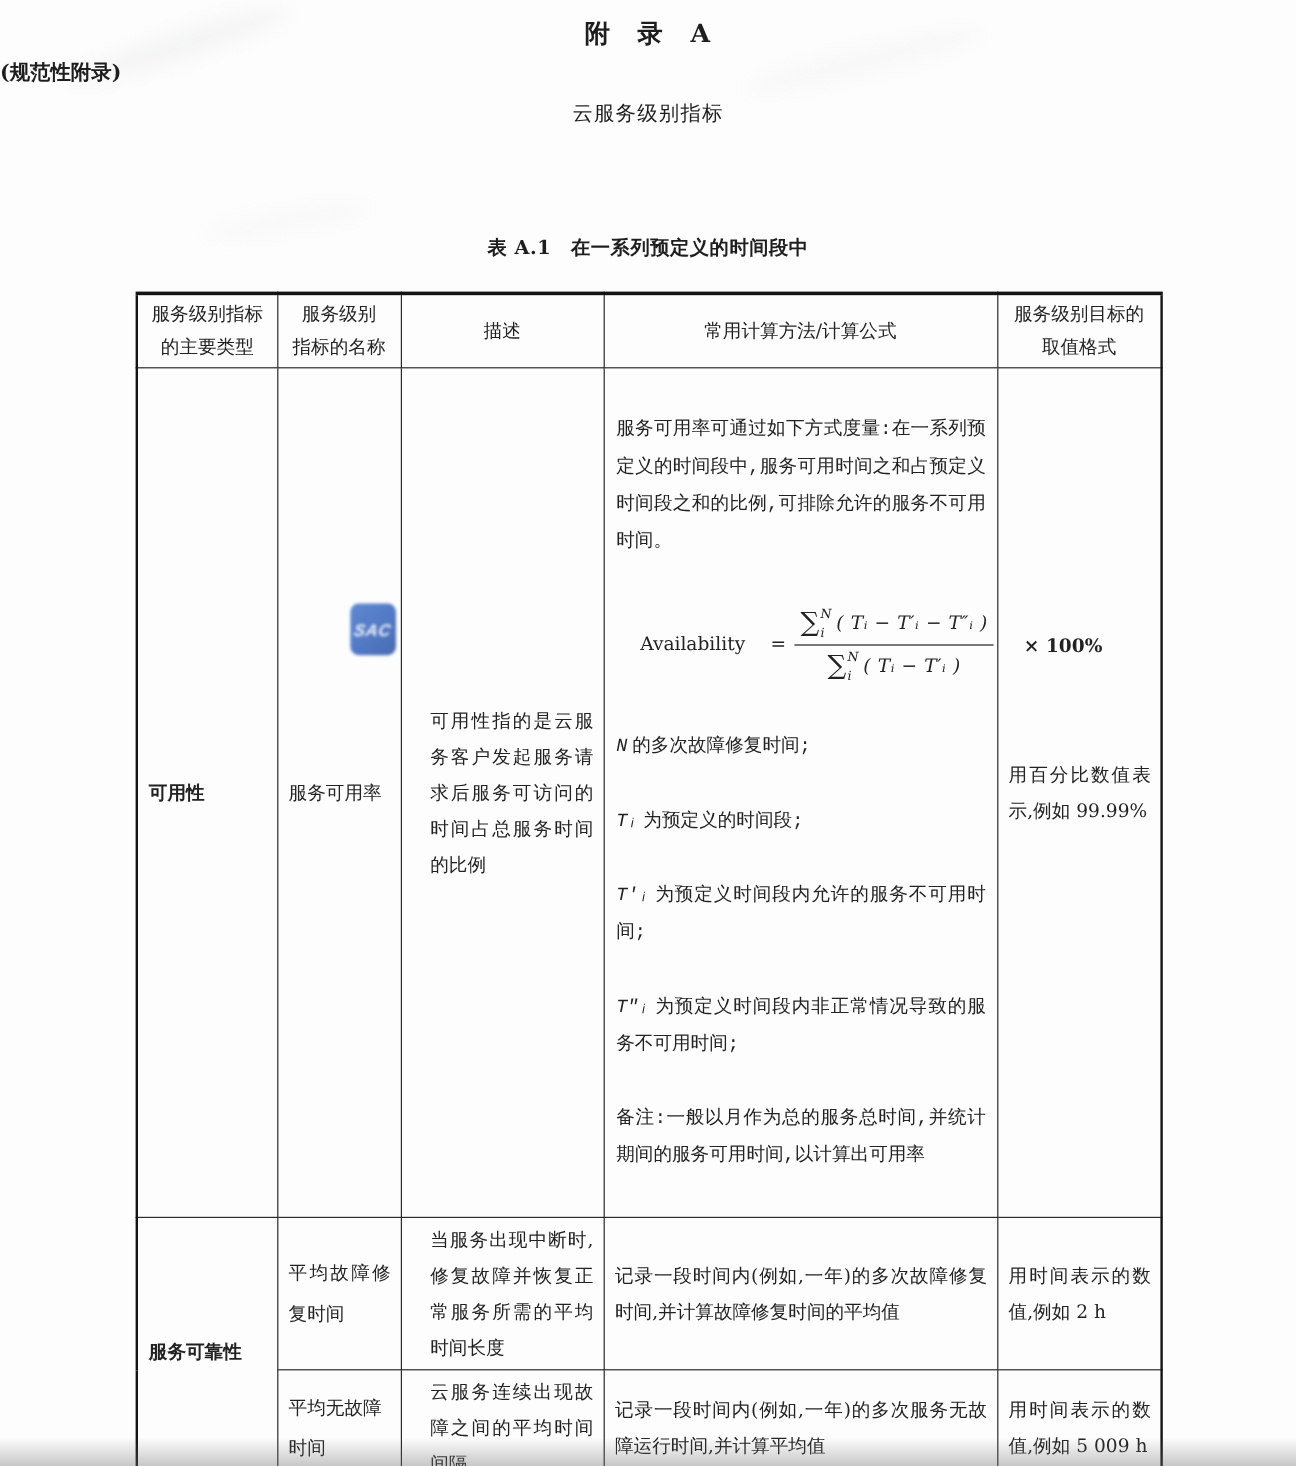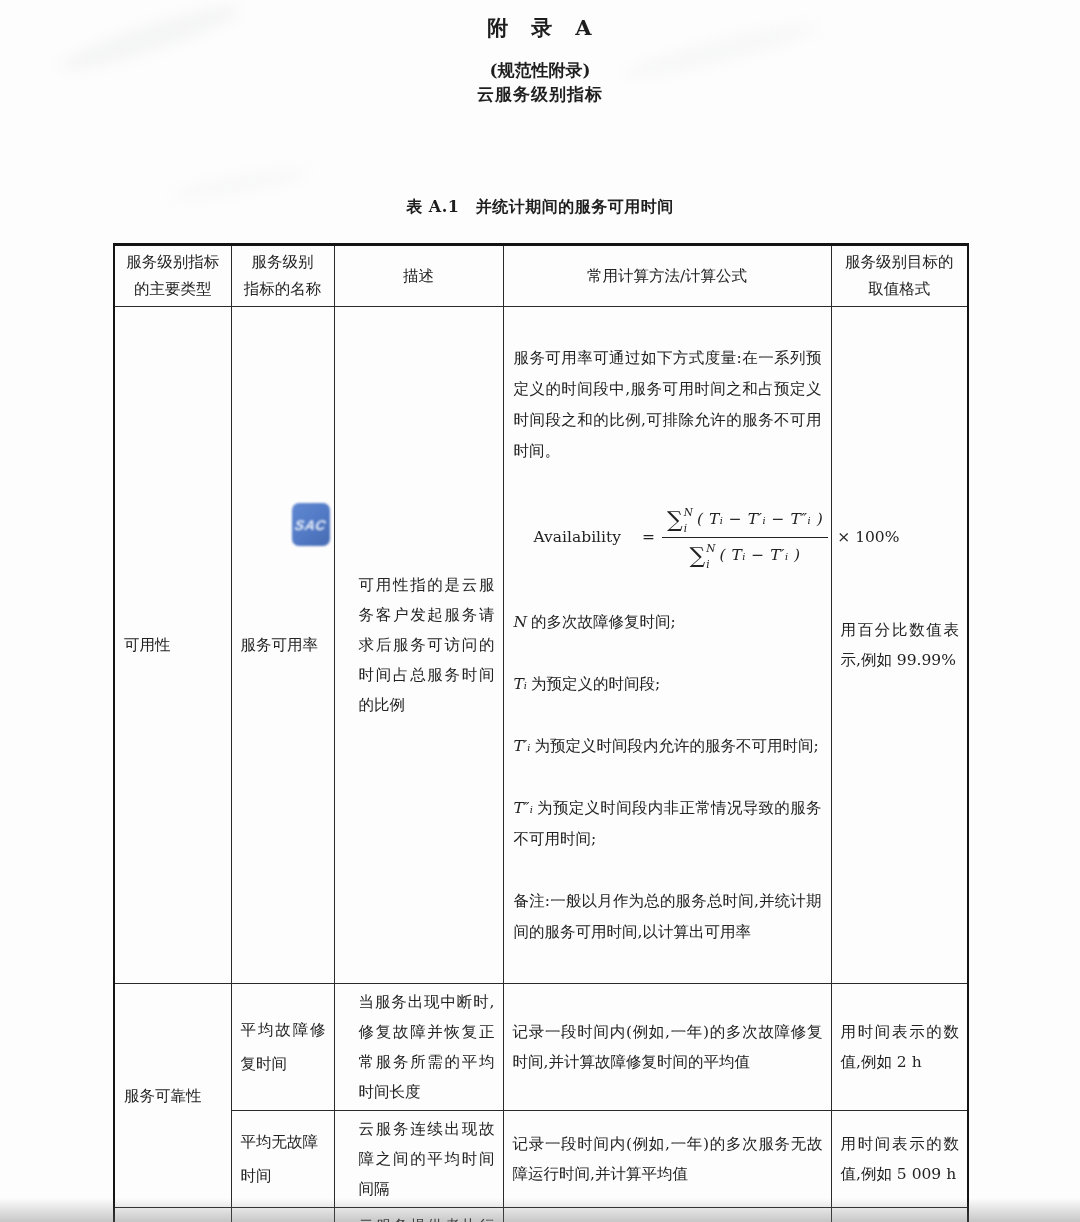--- a/index.html
+++ b/index.html
@@ -8,65 +8,65 @@
     background:#ffffff;
     font-family:"DejaVu Serif","Liberation Serif",serif;
     color:#1e1e1e;
     -webkit-font-smoothing:antialiased;
   }
   .page{position:relative;width:1080px;height:1222px;background:#fdfdfd;overflow:hidden;}
 
   
   .h-appendix{position:absolute;top:14px;left:0;width:100%;text-align:center;
     font-size:21px;font-weight:bold;letter-spacing:1px;}
-  .h-sub{position:absolute;top:49px;left:0;width:100%;text-align:center;
-    font-size:17px;font-weight:bold;margin-top:10px;}
+  .h-sub{position:absolute;top:49px;left:0;width:100%;
+    font-size:17px;font-weight:bold;}
   .h-topic{position:absolute;top:83px;left:0;width:100%;text-align:center;
-    font-size:17px;font-weight:bold;letter-spacing:1px;}
+    font-size:17px;font-weight:normal;letter-spacing:1px;}
 
   
   .intro{position:absolute;left:113px;top:120px;width:854px;
     font-size:17.5px;line-height:34px;text-indent:2em;text-align:justify;}
 
   
   .caption{position:absolute;top:197px;left:0;width:100%;text-align:center;
     font-size:16px;font-weight:bold;letter-spacing:.5px;}
 
   
   table.sla{
     position:absolute;left:113px;top:243px;width:854px;
     border-collapse:collapse;table-layout:fixed;
     font-size:15.5px;color:#222;
     border-top:3px solid #141414;border-bottom:3px solid #141414;
     border-left:2px solid #141414;border-right:2px solid #141414;
   }
   .sla th,.sla td{border:1px solid #2a2a2a;padding:3px 8px;vertical-align:middle;}
   .sla th{font-weight:normal;text-align:center;line-height:27px;white-space:pre-line;}
   .sla td{text-align:justify;line-height:30px;white-space:pre-line;}
-  td.c-type{padding-left:9px;line-height:32px;}
+  td.c-type{padding-left:9px;line-height:32px;font-weight:bold;}
   td.c-name{padding-left:9px;line-height:34px;}
   td.c-desc{line-height:30px;padding-left:24px;}
   td.c-method{line-height:30px;padding-left:9px;margin-left:24px;}
   td.c-target{line-height:30px;padding-left:9px;}
   td.formula-cell{vertical-align:top;padding:5px 9px 4px 10px;line-height:31px;}
 
   
   .formula-line{display:flex;align-items:center;margin:6px 0 5px 20px;white-space:nowrap;}
   .f-lhs{margin-right:21px;}
   .f-eq{margin-right:7px;}
   .frac{display:inline-flex;flex-direction:column;align-items:center;margin-right:7px;}
   .frac .num{display:flex;align-items:center;justify-content:center;
     padding:0 5px 2px;border-bottom:1.4px solid #222;}
   .frac .den{display:flex;align-items:center;justify-content:center;padding:2px 5px 0;}
   .sigma{font-size:22px;line-height:24px;}
   .limits{display:inline-flex;flex-direction:column;justify-content:space-between;
     height:26px;font-size:10.5px;line-height:10px;margin:0 4px 0 1px;font-style:italic;}
   .expr{font-style:italic;letter-spacing:.5px;}
-  .f-mult{margin-left:2px;}
-  .def-line{margin:0;}
+  .f-mult{margin-left:18px;font-weight:bold;}
+  .def-line{margin:0;font-family:Liberation Mono, monospace;}
   .math-var{font-style:italic;margin-right:4px;}
 
   
   .sac-logo{position:absolute;left:292px;top:503px;width:38px;height:43px;
     background:linear-gradient(135deg,#4a79cc 0%,#3a67bd 55%,#2f58a8 100%);
     border-radius:7px;filter:blur(1.2px);opacity:.88;
     display:flex;align-items:center;justify-content:center;pointer-events:none;}
   .sac-logo span{color:#eef2fa;font-family:"Liberation Sans","DejaVu Sans",sans-serif;
     font-weight:bold;font-style:italic;font-size:14px;letter-spacing:.5px;
     transform:skewX(-8deg);}
@@ -86,21 +86,21 @@
 
   <div class="smudge smudge-1"></div>
   <div class="smudge smudge-2"></div>
   <div class="smudge smudge-3"></div>
 
   <div class="h-appendix">附　录　A</div>
   <div class="h-sub">(规范性附录)</div>
   <div class="h-topic">云服务级别指标</div>
 
 
-  <div class="caption">表 A.1　并统计期间的服务可用时间</div>
+  <div class="caption">表 A.1　在一系列预定义的时间段中</div>
 
   <table class="sla">
     <colgroup>
       <col style="width:117px">
         <col style="width:103px">
         <col style="width:169px">
       <col style="width:328px">
         <col style="width:137px">
     </colgroup>
     <tbody>

